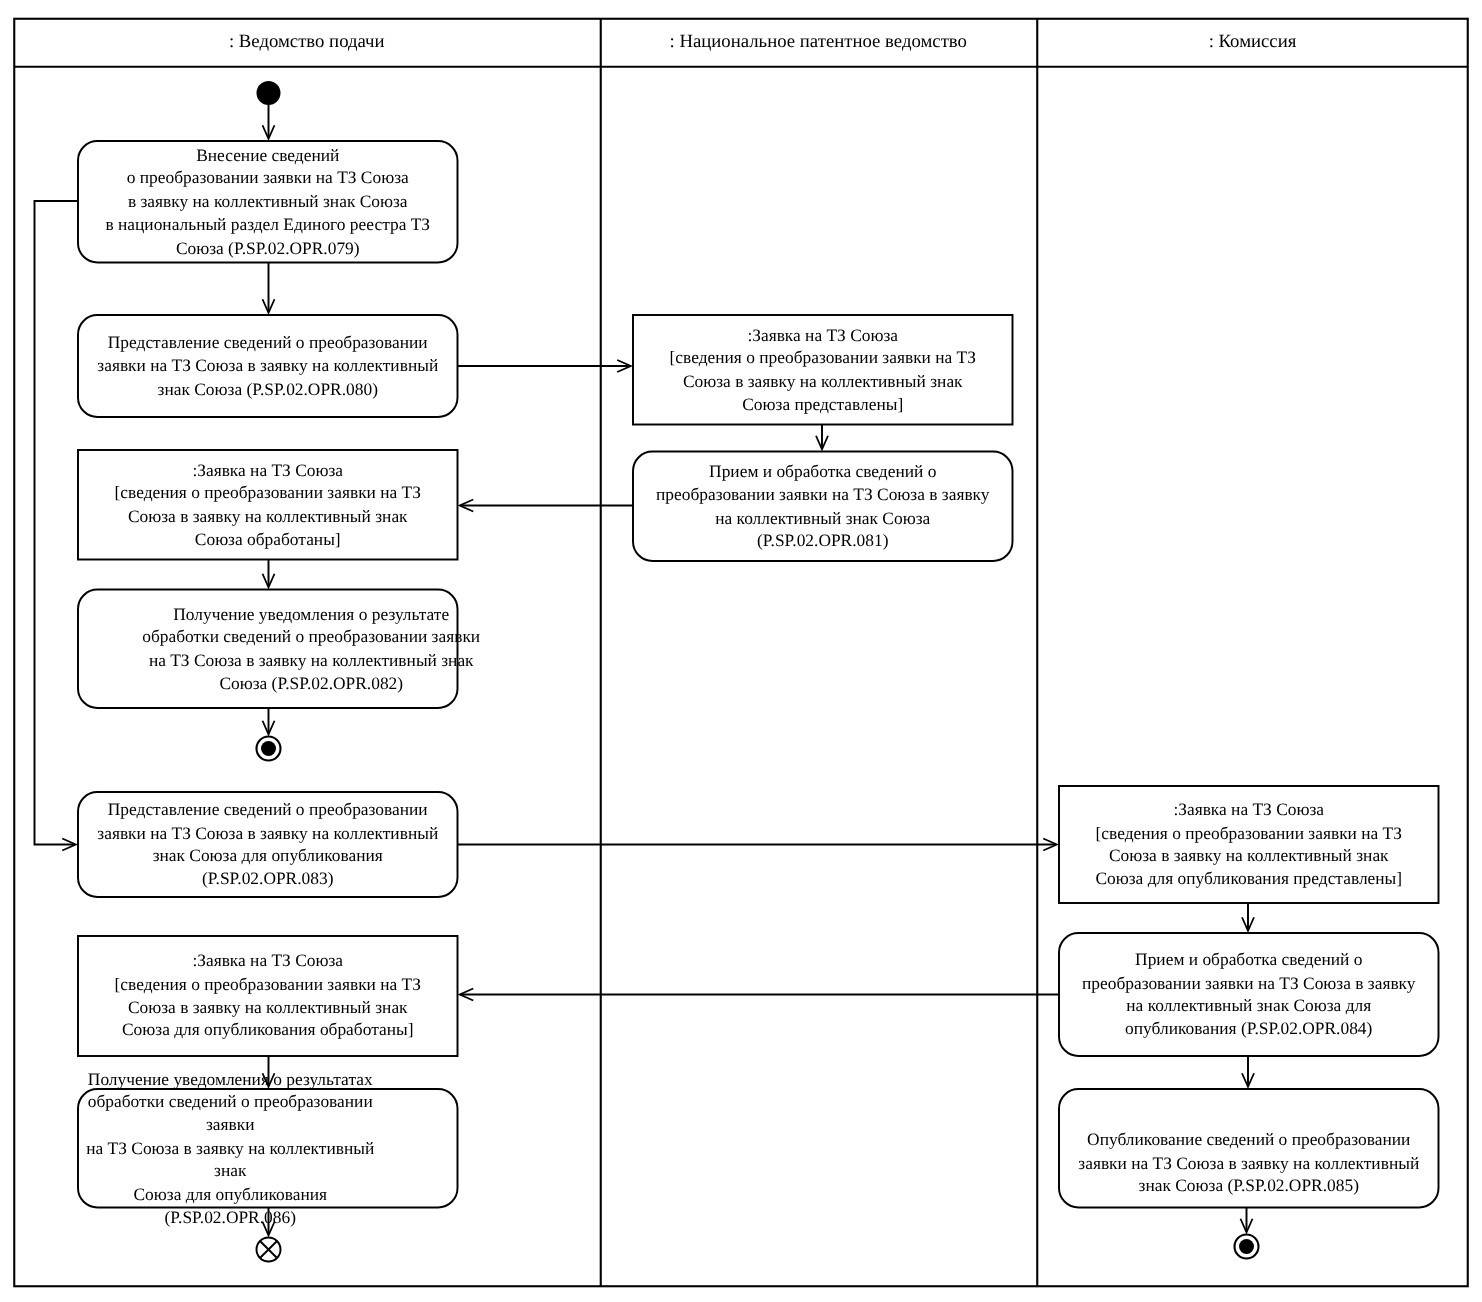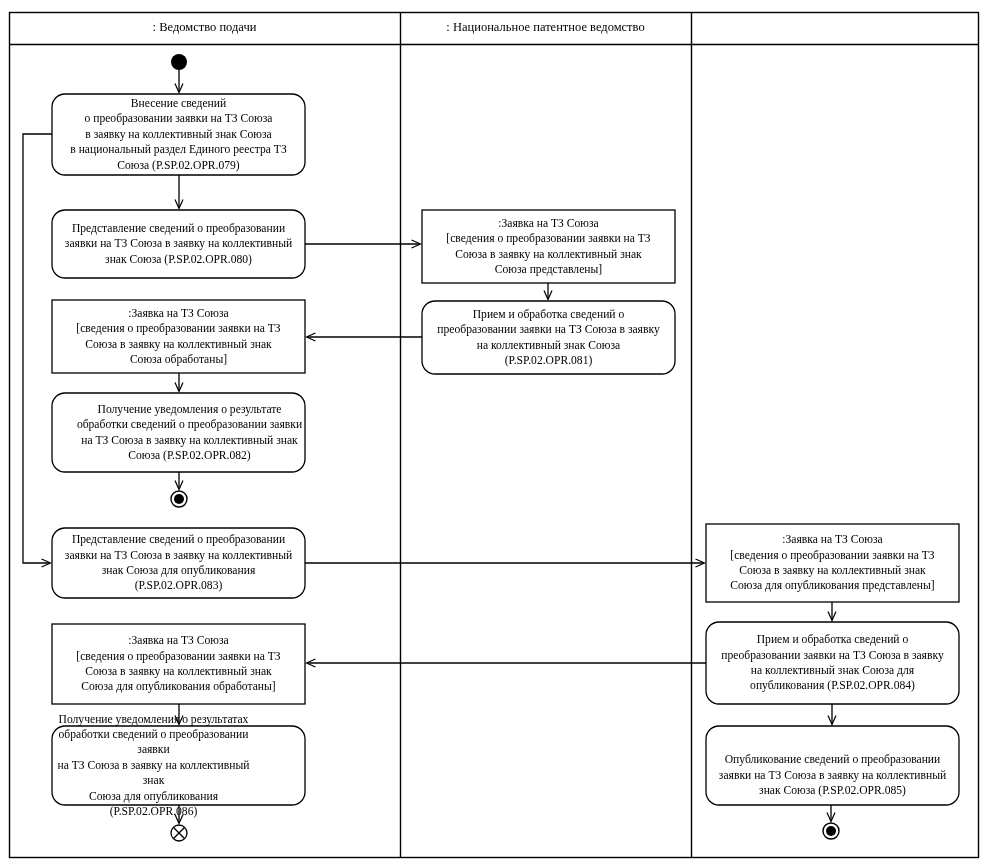--- a/index.html
+++ b/index.html
@@ -140,39 +140,40 @@
     </g>
 
     <g>
       <circle cx="831" cy="831" r="8" fill="#fff" stroke="#000" stroke-width="1.4"></circle>
       <circle cx="831" cy="831" r="5" fill="#000"></circle>
     </g>
   </svg>
 
   <div class="lane-title" style="left:400px; top:20px; width:291px;">: Национальное патентное ведомство</div>
   <div class="lane-title" style="left:9px; top:20px; width:391px;">: Ведомство подачи</div>
+  <div class="lane-title" style="left:691px; top:20px; width:288px;">: Комиссия</div>
 
   <div class="node-hit" style="left:171px; top:54px; width:16px; height:16px;"></div>
 
   <div class="node-label" style="left:52px; top:94px; width:253px; height:81px;">Внесение сведений
 о преобразовании заявки на ТЗ Союза
 в заявку на коллективный знак Союза
 в национальный раздел Единого реестра ТЗ
 Союза (P.SP.02.OPR.079)</div>
 
   <div class="node-label" style="left:52px; top:210px; width:253px; height:68px;">Представление сведений о преобразовании
 заявки на ТЗ Союза в заявку на коллективный
 знак Союза (P.SP.02.OPR.080)</div>
 
   <div class="node-label" style="left:52px; top:300px; width:253px; height:73px;">:Заявка на ТЗ Союза
 [сведения о преобразовании заявки на ТЗ
 Союза в заявку на коллективный знак
 Союза обработаны]</div>
 
-  <div class="node-label" style="left:50px; top:393px; width:279px; height:79px;">Получение уведомления о результате
+  <div class="node-label" style="left:68px; top:393px; width:279px; height:79px;">Получение уведомления о результате
 обработки сведений о преобразовании заявки
 на ТЗ Союза в заявку на коллективный знак
 Союза (P.SP.02.OPR.082)</div>
 
   <div class="node-hit" style="left:171px; top:491px; width:16px; height:16px;"></div>
 
   <div class="node-label" style="left:52px; top:528px; width:253px; height:70px;">Представление сведений о преобразовании
 заявки на ТЗ Союза в заявку на коллективный
 знак Союза для опубликования
 (P.SP.02.OPR.083)</div>

